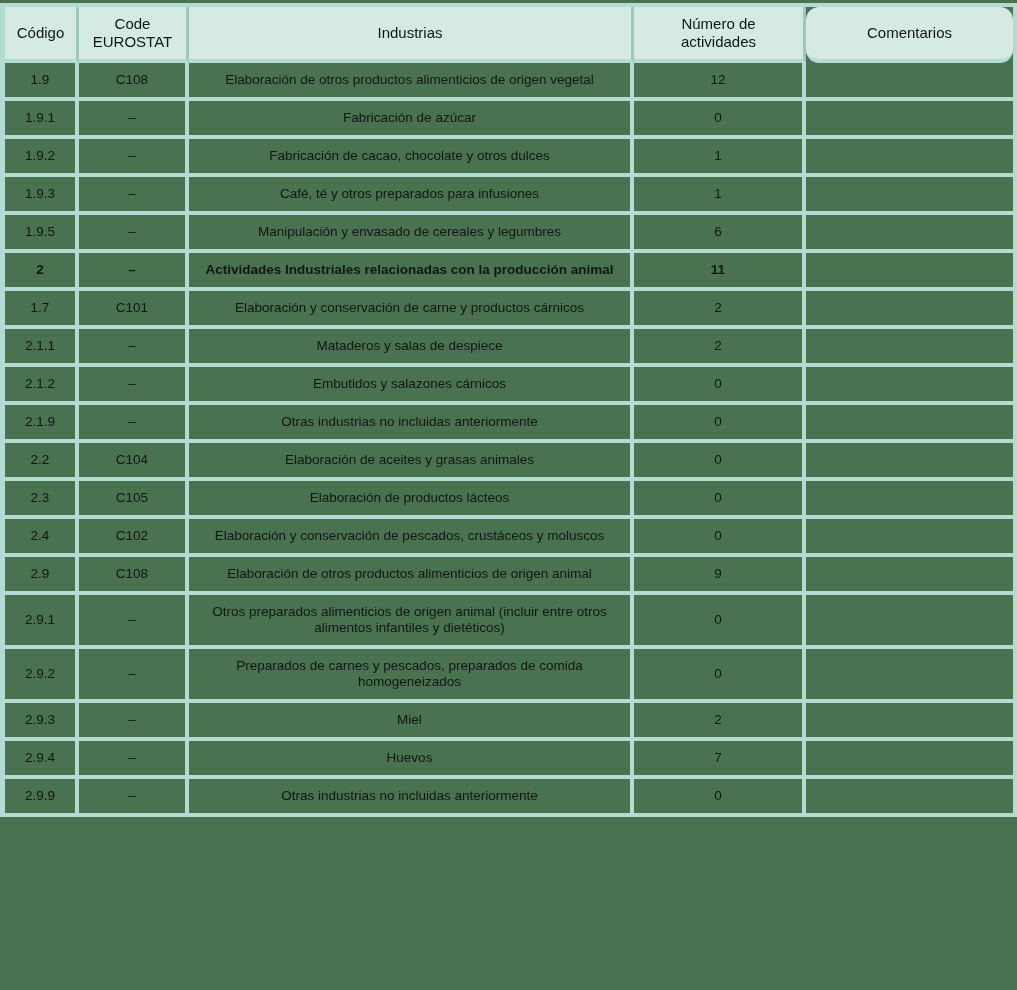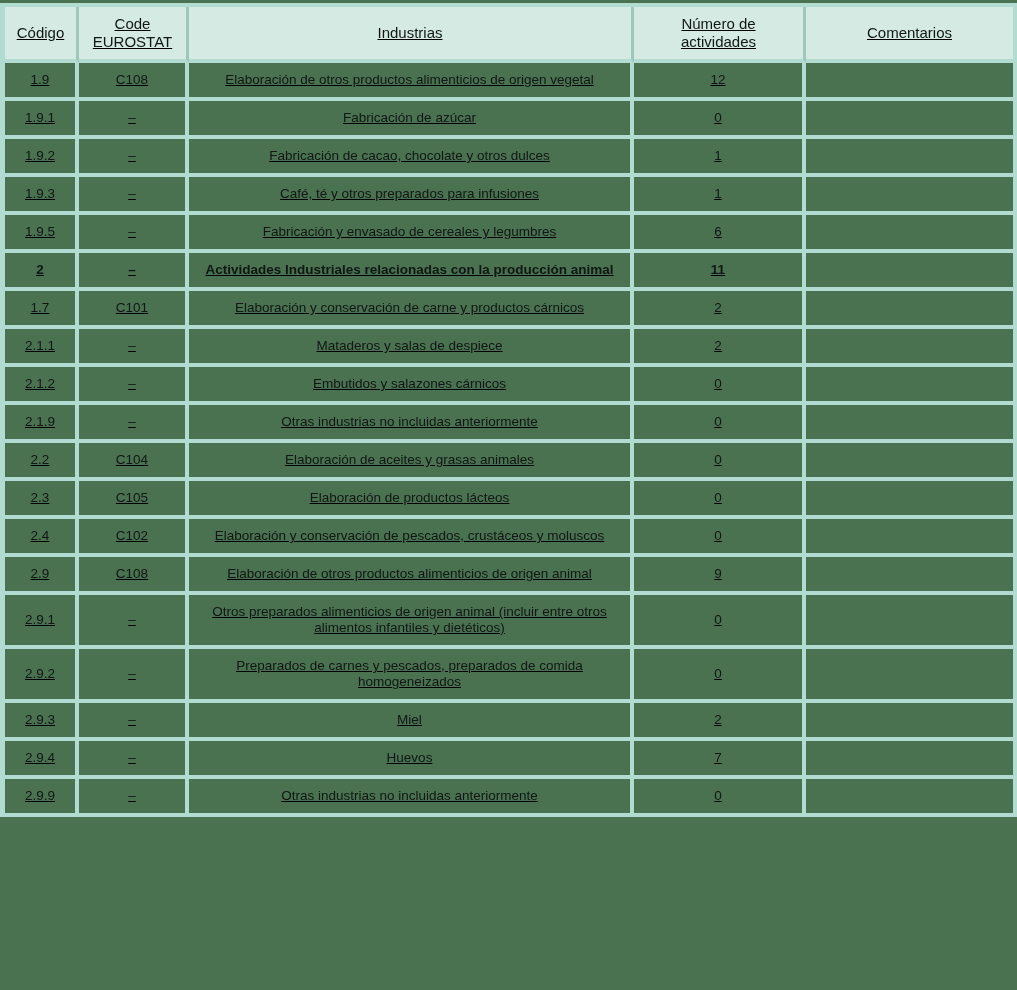--- a/index.html
+++ b/index.html
@@ -20,41 +20,41 @@
     border-left-width: 5px;
     box-sizing: border-box;
     width: 1017px;
   }
   table {
     border-collapse: separate;
     border-spacing: 0;
     width: 100%;
     table-layout: fixed;
     background: #4a7150;
-    text-decoration: underline;
   }
   th, td {
     box-sizing: border-box;
     text-align: center;
     vertical-align: middle;
     color: #101714;
     overflow: hidden;
   }
   thead th {
     background: #d5eae3;
     font-weight: 400;
     font-size: 15px;
     line-height: 18px;
     padding: 8px 6px;
     white-space: pre-line;
     border-bottom: 4px solid #b2dcd1;
     border-right: 3px solid #9fc7bb;
   }
   thead th:last-child {
     border-right: none;
+    border-radius: 13px;
   }
   tbody td {
     font-size: 13.5px;
     line-height: 16px;
     padding: 9px 8px;
     border-bottom: 4px solid #b2dcd1;
     border-right: 4px solid #b2dcd1;
   }
   tbody td:last-child {
     border-right: none;
@@ -119,21 +119,21 @@
         <tr data-name="table-row">
     <td data-name="cell-codigo">1.9.3</td>
     <td data-name="cell-code-eurostat">–</td>
     <td data-name="cell-industria">Café, té y otros preparados para infusiones</td>
     <td data-name="cell-num-actividades">1</td>
     <td data-name="cell-comentarios"></td>
   </tr>
         <tr data-name="table-row">
     <td data-name="cell-codigo">1.9.5</td>
     <td data-name="cell-code-eurostat">–</td>
-    <td data-name="cell-industria">Fabricación y envasado de cereales y legumbres</td>
+    <td data-name="cell-industria">Manipulación y envasado de cereales y legumbres</td>
     <td data-name="cell-num-actividades">6</td>
     <td data-name="cell-comentarios"></td>
   </tr>
         <tr data-name="table-row" class="bold">
     <td data-name="cell-codigo">2</td>
     <td data-name="cell-code-eurostat">–</td>
     <td data-name="cell-industria">Actividades Industriales relacionadas con la producción animal</td>
     <td data-name="cell-num-actividades">11</td>
     <td data-name="cell-comentarios"></td>
   </tr>

